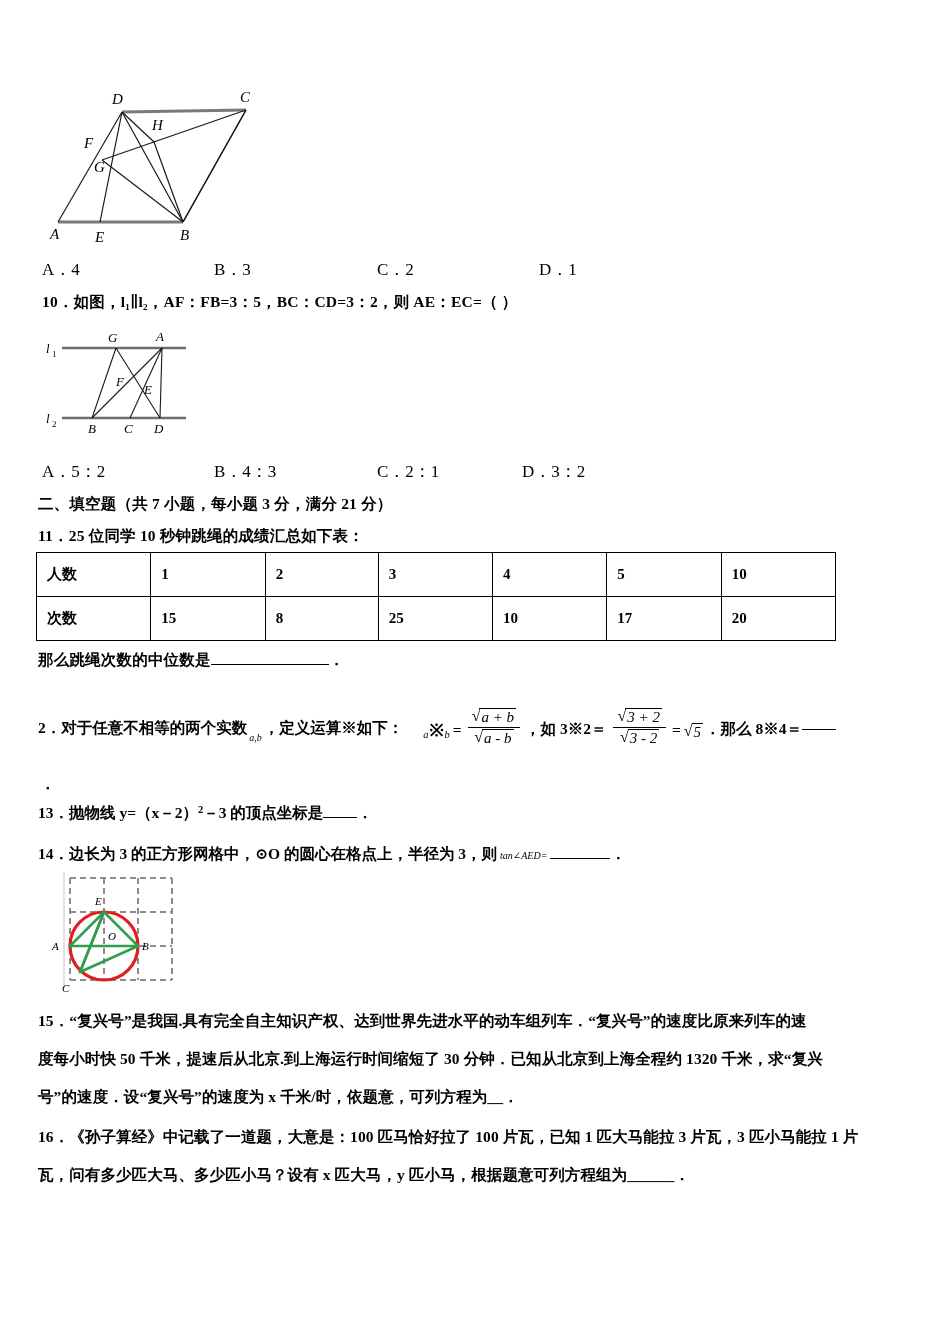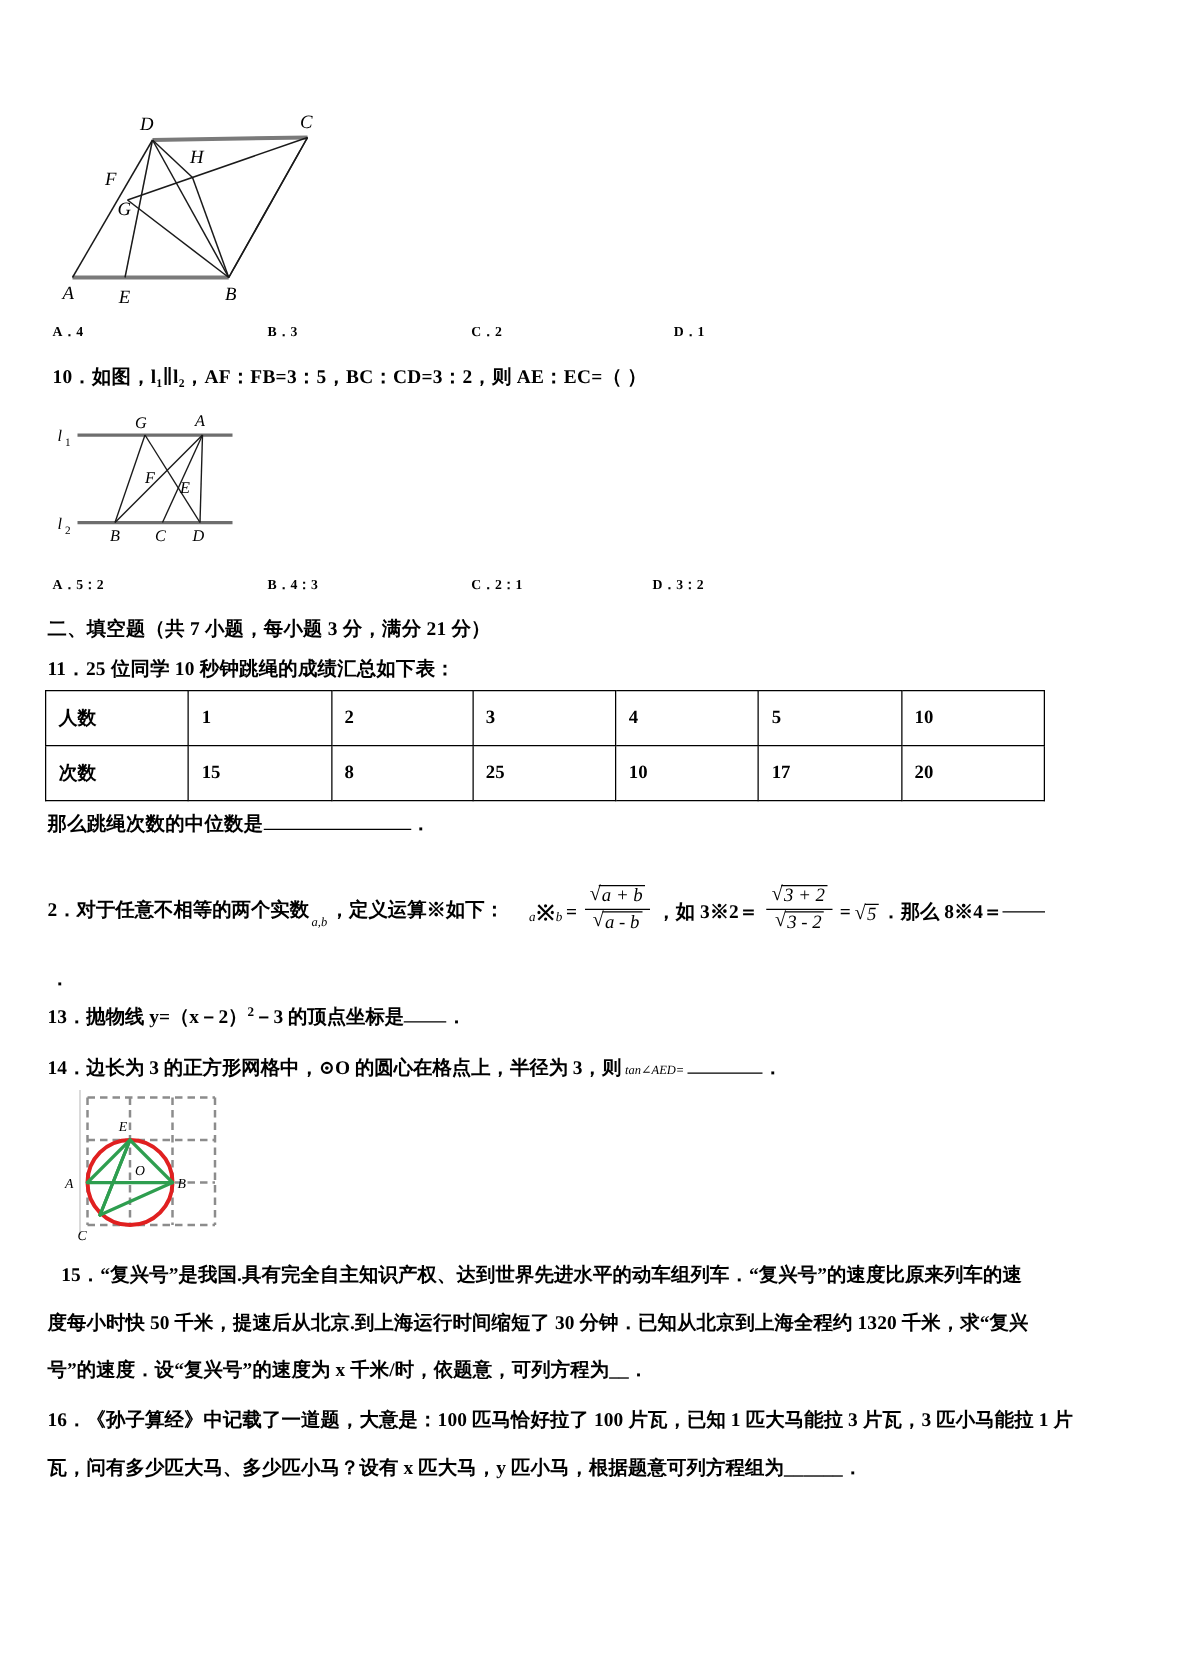--- a/index.html
+++ b/index.html
@@ -40,22 +40,22 @@
 
   
   .opt-row {
     position: absolute;
     display: block;
     width: 880px;
     height: 22px;
   }
   .opt {
     position: absolute;
-    font-weight: bold;
-    font-size: 11px;
+    font-weight: normal;
+    font-size: 17px;
     white-space: nowrap;
   }
 
   
   .fig1 {
     position: absolute;
     left: 40px;
     top: 82px;
     width: 260px;
     height: 170px;
@@ -345,20 +345,20 @@
       </g>
 
       <text x="45" y="37" font-family="Liberation Serif, serif" font-style="italic" font-size="11">E</text>
       <text x="58" y="72" font-family="Liberation Serif, serif" font-style="italic" font-size="11">O</text>
       <text x="2" y="82" font-family="Liberation Serif, serif" font-style="italic" font-size="11">A</text>
       <text x="92" y="82" font-family="Liberation Serif, serif" font-style="italic" font-size="11">B</text>
       <text x="12" y="124" font-family="Liberation Serif, serif" font-style="italic" font-size="11">C</text>
     </svg>
   </div>
 
-  <div class="para" style="left:38px; top:1002px; width:890px;margin-left:11px;">15．“复兴号”是我国.具有完全自主知识产权、达到世界先进水平的动车组列车．“复兴号”的速度比原来列车的速</div>
+  <div class="para" style="left:38px; top:1002px; width:890px;">15．“复兴号”是我国.具有完全自主知识产权、达到世界先进水平的动车组列车．“复兴号”的速度比原来列车的速</div>
   <div class="para" style="left:38px; top:1040px; width:890px;">度每小时快 50 千米，提速后从北京.到上海运行时间缩短了 30 分钟．已知从北京到上海全程约 1320 千米，求“复兴</div>
   <div class="para" style="left:38px; top:1078px; width:890px;">号”的速度．设“复兴号”的速度为 x 千米/时，依题意，可列方程为__．</div>
 
   <div class="para" style="left:38px; top:1118px; width:890px;">16．《孙子算经》中记载了一道题，大意是：100 匹马恰好拉了 100 片瓦，已知 1 匹大马能拉 3 片瓦，3 匹小马能拉 1 片</div>
   <div class="para" style="left:38px; top:1156px; width:890px;">瓦，问有多少匹大马、多少匹小马？设有 x 匹大马，y 匹小马，根据题意可列方程组为______．</div>
 
 </div>
 
 </body></html>

